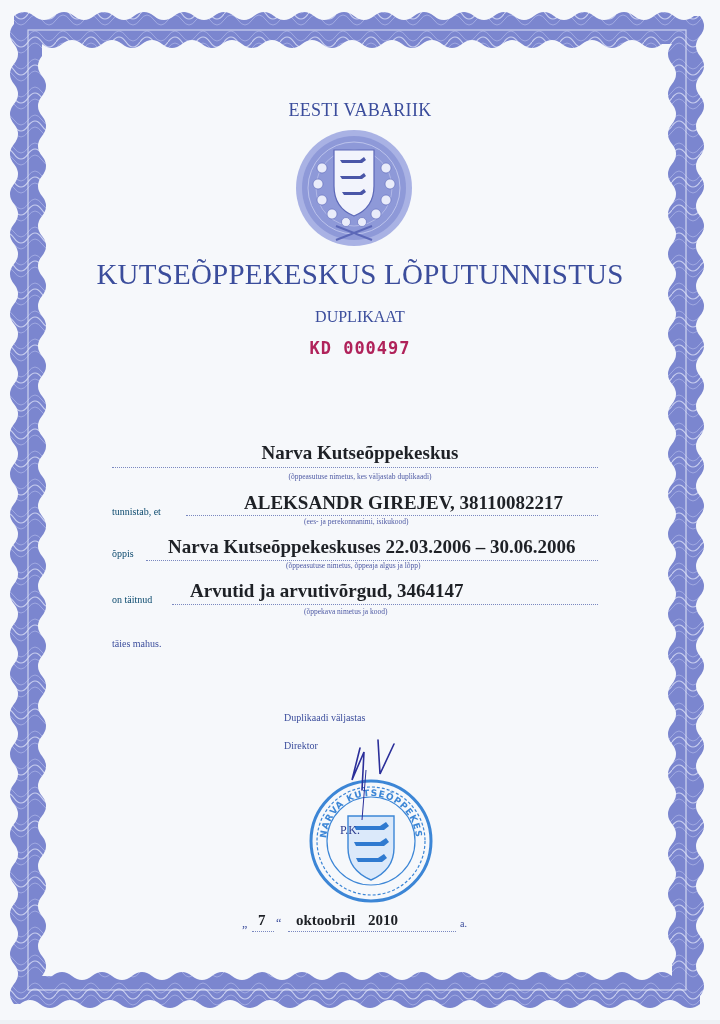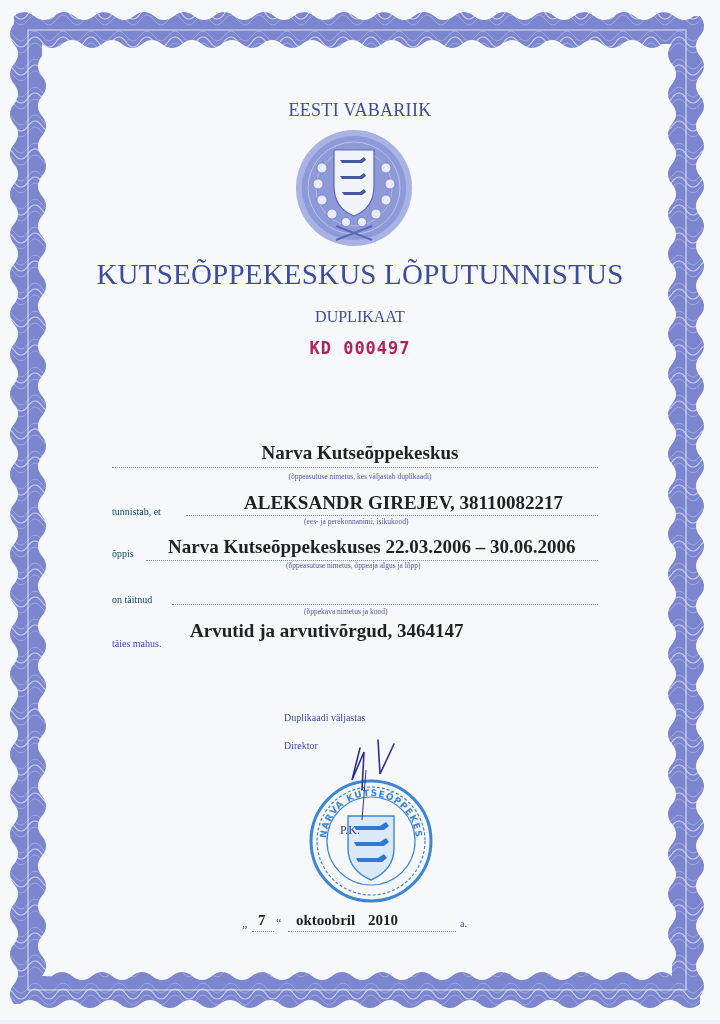--- a/index.html
+++ b/index.html
@@ -100,21 +100,21 @@
     <div class="value" style="left:244px;top:492px;">ALEKSANDR  GIREJEV,   38110082217</div>
     <div class="line" style="left:186px;width:412px;top:515px;"></div>
     <div class="hint" style="left:282px;top:517px;padding-left:22px;">(ees- ja perekonnanimi, isikukood)</div>
 
     <div class="label" style="left:112px;top:548px;">õppis</div>
     <div class="value" style="left:168px;top:536px;">Narva Kutseõppekeskuses  22.03.2006 – 30.06.2006</div>
     <div class="line" style="left:146px;width:452px;top:560px;"></div>
     <div class="hint" style="left:286px;top:561px;">(õppeasutuse nimetus, õppeaja algus ja lõpp)</div>
 
     <div class="label" style="left:112px;top:594px;">on täitnud</div>
-    <div class="value" style="left:190px;top:580px;margin-top:40px;">Arvutid ja arvutivõrgud,  3464147</div>
+    <div class="value" style="left:190px;top:580px;">Arvutid ja arvutivõrgud,  3464147</div>
     <div class="line" style="left:172px;width:426px;top:604px;"></div>
     <div class="hint" style="left:304px;top:607px;">(õppekava nimetus ja kood)</div>
 
     <div class="plain" style="left:112px;top:638px;">täies mahus.</div>
 
     <div class="plain" style="left:284px;top:712px;">Duplikaadi väljastas</div>
     <div class="plain" style="left:284px;top:740px;">Direktor</div>
 
     <svg class="stamp" viewBox="0 0 130 126">
       <circle cx="65" cy="63" r="60" fill="none" stroke="#3c86d6" stroke-width="3"></circle>

